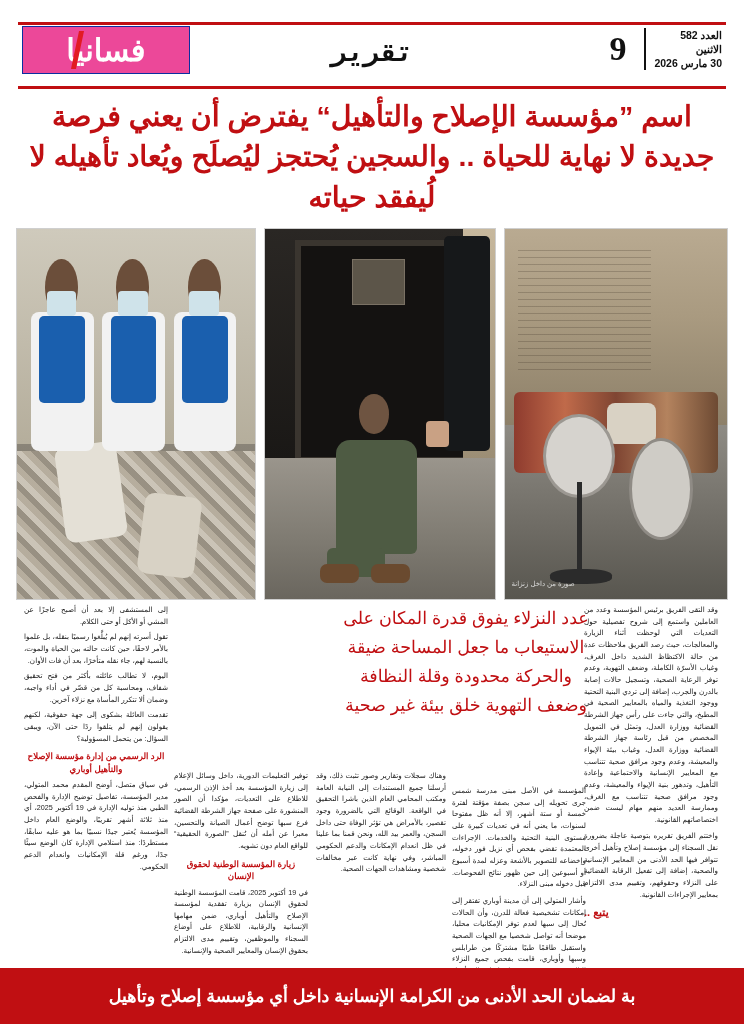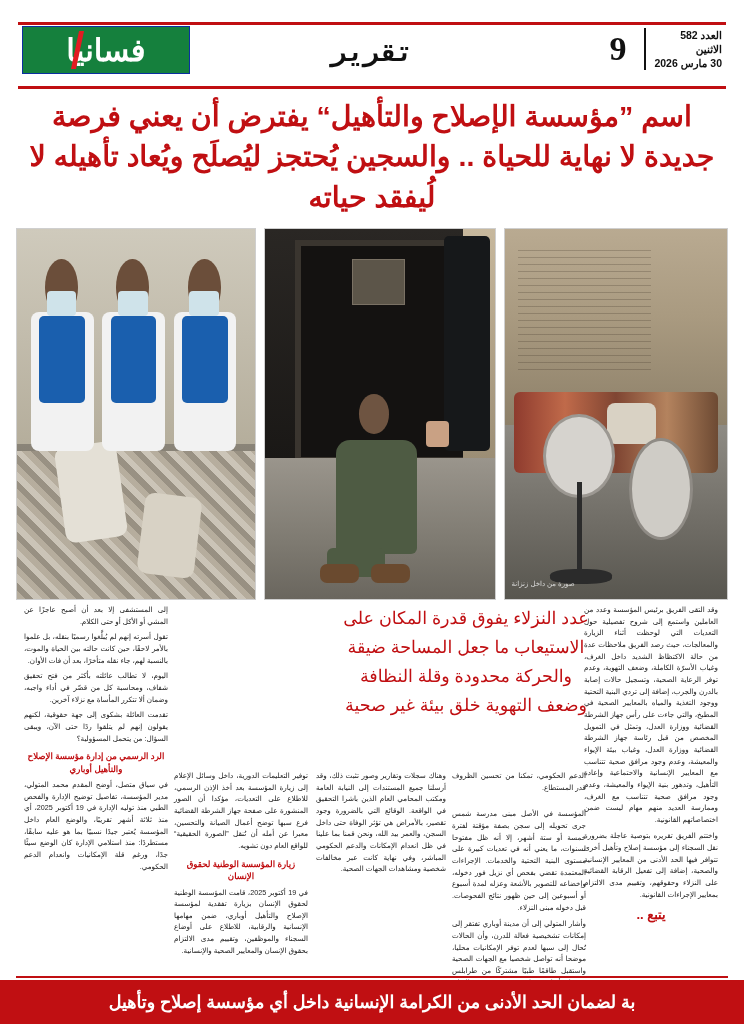--- a/index.html
+++ b/index.html
@@ -34,21 +34,21 @@
     font-size:34px;font-weight:bold;color:#111;line-height:1;
     padding:0 10px 0 10px;
   }
   .issue-sep{width:2px;height:42px;background:#111;}
   .issue-lines{
     text-align:right;font-size:10.5px;line-height:1.35;color:#111;font-weight:bold;
     font-family:"Liberation Sans",sans-serif;
   }
   .logo{
     position:absolute;top:26px;left:22px;
-    width:166px;height:46px;background:#15803d;
+    width:166px;height:46px;background:#ec4899;
     display:flex;align-items:center;justify-content:center;
     border:1px solid #0b2fa0;
   }
   .logo-text{
     color:#fff;font-size:31px;font-weight:bold;letter-spacing:-1px;
     font-family:"Liberation Sans",sans-serif;position:relative;
   }
   .logo-slash{
     position:absolute;top:4px;left:52px;width:5px;height:38px;background:#e21b23;
     transform:skewX(-12deg);
@@ -162,26 +162,26 @@
   .c1{right:10px;width:134px;}
   .c2{right:420px;width:134px;top:166px;height:212px;}
   .c3{right:282px;width:130px;top:166px;height:212px;}
   .c4{right:142px;width:134px;top:166px;height:212px;}
   .c5{right:560px;width:144px;}
   .sub{
     display:block;text-align:center;color:#c00f12;font-weight:bold;
     font-size:8.6px;line-height:1.45;margin:6px 0 4px;
   }
   .cont{
-    color:#c00f12;font-weight:bold;font-size:13px;text-align:center;display:block;margin-top:4px;
+    color:#c00f12;font-weight:bold;font-size:11px;text-align:left;display:block;margin-top:4px;
   }
 
   
   .footer{
-    position:absolute;bottom:0;left:0;width:744px;height:44px;background:#c00f12;
+    position:absolute;bottom:0;left:0;width:744px;height:56px;background:#c00f12;
     display:flex;align-items:center;justify-content:center;
   }
   .footer-text{
     color:#fff;font-family:"Liberation Sans",sans-serif;
     font-weight:bold;font-size:17.5px;
   }
   .footer-rule{
     position:absolute;bottom:46px;left:16px;width:712px;height:2px;background:#c00f12;
   }
 </style>
@@ -287,21 +287,20 @@
       <div>توفير التعليمات الدورية، داخل وسائل الإعلام إلى زيارة المؤسسة بعد أخذ الإذن الرسمي، للاطلاع على التعديات، مؤكدا أن الصور المنشورة على صفحة جهاز الشرطة القضائية فرع سبها توضح أعمال الصيانة والتحسين، معبرا عن أمله أن تُنقل ”الصورة الحقيقية“ للواقع العام دون تشويه.</div>
       <span class="sub">زيارة المؤسسة الوطنية لحقوق الإنسان</span>
       <div>في 19 أكتوبر 2025، قامت المؤسسة الوطنية لحقوق الإنسان بزيارة تفقدية لمؤسسة الإصلاح والتأهيل أوباري، ضمن مهامها الإنسانية والرقابية، للاطلاع على أوضاع السجناء والموظفين، وتقييم مدى الالتزام بحقوق الإنسان والمعايير الصحية والإنسانية.</div>
     </div>
 
     <div class="col c3">
       <div>وهناك سجلات وتقارير وصور تثبت ذلك، وقد أرسلنا جميع المستندات إلى النيابة العامة ومكتب المحامي العام الذين باشرا التحقيق في الواقعة. الوقائع التي بالضرورة وجود تقصير، بالأمراض هي تؤثر الوفاة حتى داخل السجن، والعمر بيد الله، ونحن قمنا بما علينا في ظل انعدام الإمكانات والدعم الحكومي المباشر، وفي نهاية كانت عبر مخالفات شخصية ومشاهدات الجهات الصحية.</div>
     </div>
 
     <div class="col c4">
-      <div>الدعم الحكومي، تمكنا من تحسين الظروف قدر المستطاع.</div>
       <div style="margin-top:15px;">المؤسسة في الأصل مبنى مدرسة شمس جرى تحويله إلى سجن بصفة مؤقتة لفترة خمسة أو ستة أشهر، إلا أنه ظل مفتوحا لسنوات، ما يعني أنه في تعديات كبيرة على مستوى البنية التحتية والخدمات. الإجراءات المعتمدة تقضي بفحص أي نزيل فور دخوله، وإخضاعه للتصوير بالأشعة وعزله لمدة أسبوع أو أسبوعين إلى حين ظهور نتائج الفحوصات. قبل دخوله مبنى النزلاء.</div>
       <div style="margin-top:5px;">وأشار المتولي إلى أن مدينة أوباري تفتقر إلى إمكانات تشخيصية فعالة للدرن، وأن الحالات تُحال إلى سبها لعدم توفر الإمكانيات محليا، موضحا أنه تواصل شخصيا مع الجهات الصحية واستقبل طاقمًا طبيًا مشتركًا من طرابلس وسبها وأوباري، قامت بفحص جميع النزلاء البالغ عددهم نحو 300 نزيل، إضافة إلى أفراد الشرطة، ولم تسجيل خمس حالات رسمية، من بينها النزيل الذي تُوفي.</div>
     </div>
 
     <div class="col c5">
       <div>إلى المستشفى إلا بعد أن أصبح عاجزًا عن المشي أو الأكل أو حتى الكلام.</div>
       <div style="margin-top:4px;">تقول أسرته إنهم لم يُبلَّغوا رسميًا بنقله، بل علموا بالأمر لاحقًا، حين كانت حالته بين الحياة والموت، بالنسبة لهم، جاء نقله متأخرًا، بعد أن فات الأوان.</div>
       <div style="margin-top:4px;">اليوم، لا تطالب عائلته بأكثر من فتح تحقيق شفاف، ومحاسبة كل من قصّر في أداء واجبه، وضمان ألا تتكرر المأساة مع نزلاء آخرين.</div>
       <div style="margin-top:4px;">تقدمت العائلة بشكوى إلى جهة حقوقية، لكنهم يقولون إنهم لم يتلقوا ردًا حتى الآن، ويبقى السؤال: من يتحمل المسؤولية؟</div>
       <span class="sub">الرد الرسمي من إدارة مؤسسة الإصلاح والتأهيل أوباري</span>

